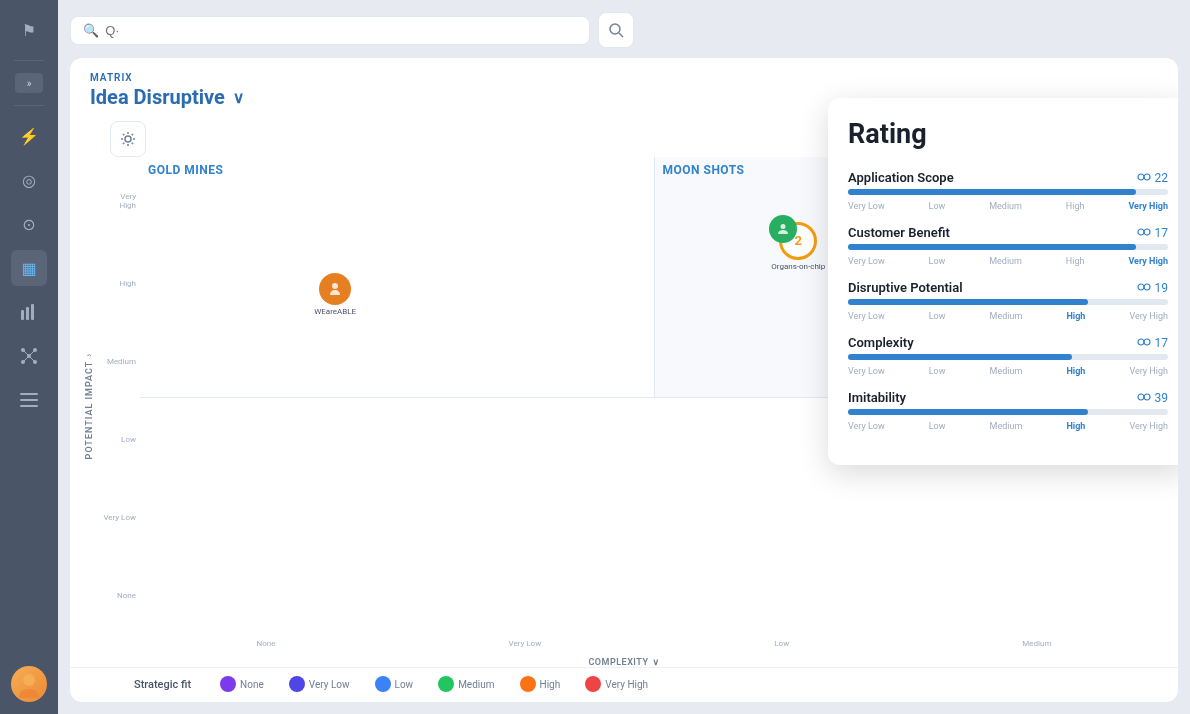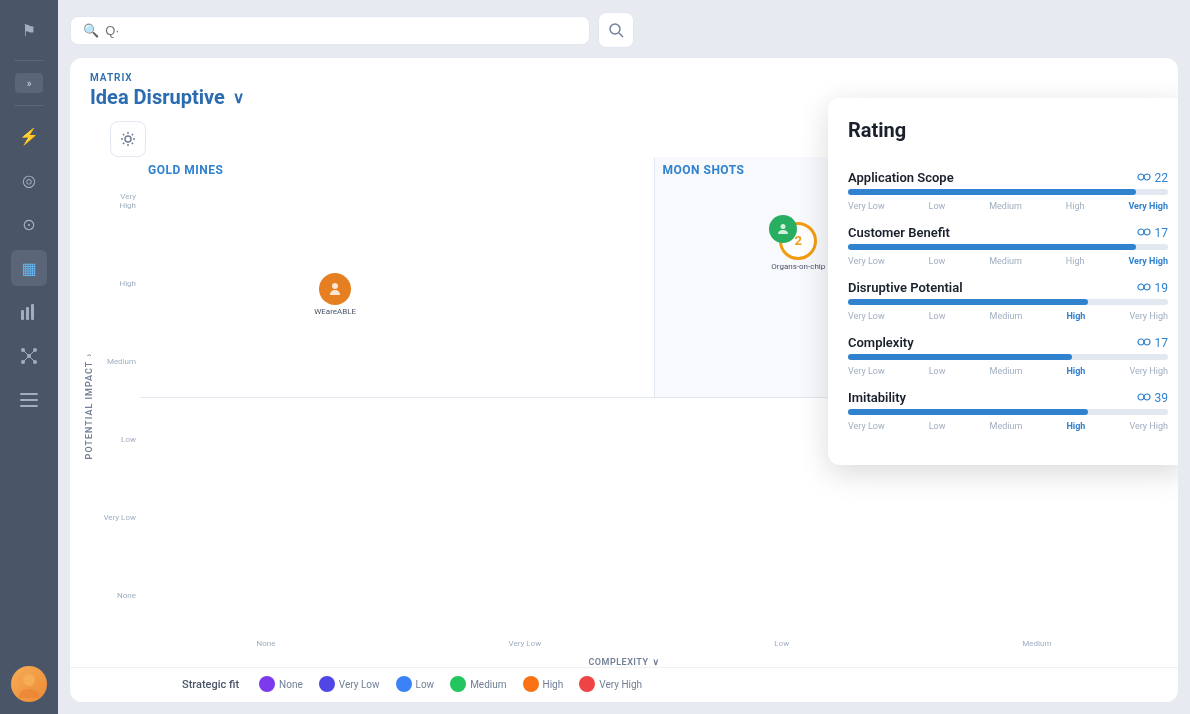--- a/index.html
+++ b/index.html
@@ -190,22 +190,22 @@
       text-transform: uppercase;
       letter-spacing: 0.5px;
       justify-content: center;
       margin-top: 2px;
     }
 
     
     .legend {
       display: flex;
       align-items: center;
-      gap: 16px;
-      padding: 8px 20px 10px 112px;
+      gap: 25px;
+      padding: 8px 20px 10px 64px;
       border-top: 1px solid #f0f0f0;
     }
     .legend-title {
       font-size: 11px;
       color: #4a5568;
       font-weight: 500;
       margin-right: 4px;
     }
     .legend-item {
       display: flex;
@@ -243,24 +243,24 @@
       top: 40px;
       width: 360px;
       background: #fff;
       border-radius: 12px;
       box-shadow: 0 8px 30px rgba(0,0,0,0.15);
       padding: 20px;
       z-index: 10;
     }
 
     .rating-title {
-      font-size: 20px;
+      font-size: 27px;
       font-weight: 700;
       color: #1a202c;
-      margin-bottom: 28px;
+      margin-bottom: 20px;
     }
 
     .rating-row {
       margin-bottom: 14px;
     }
     .rating-row-header {
       display: flex;
       justify-content: space-between;
       margin-bottom: 4px;
     }

